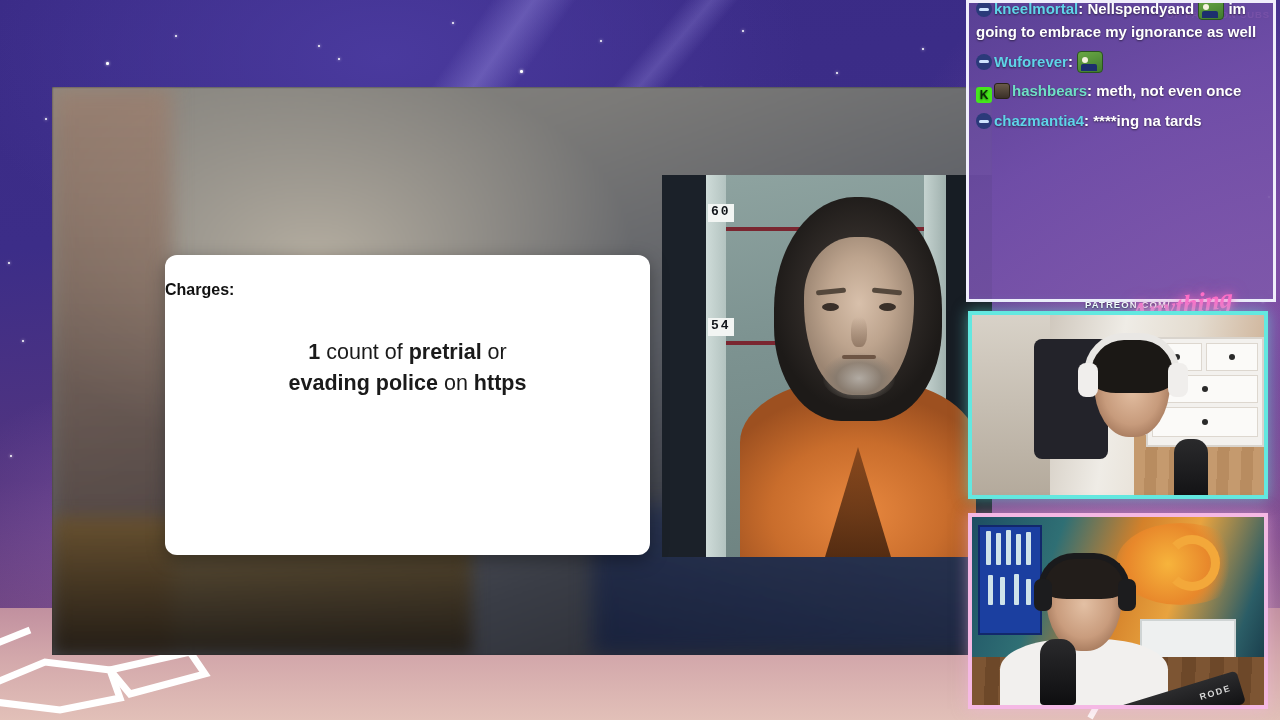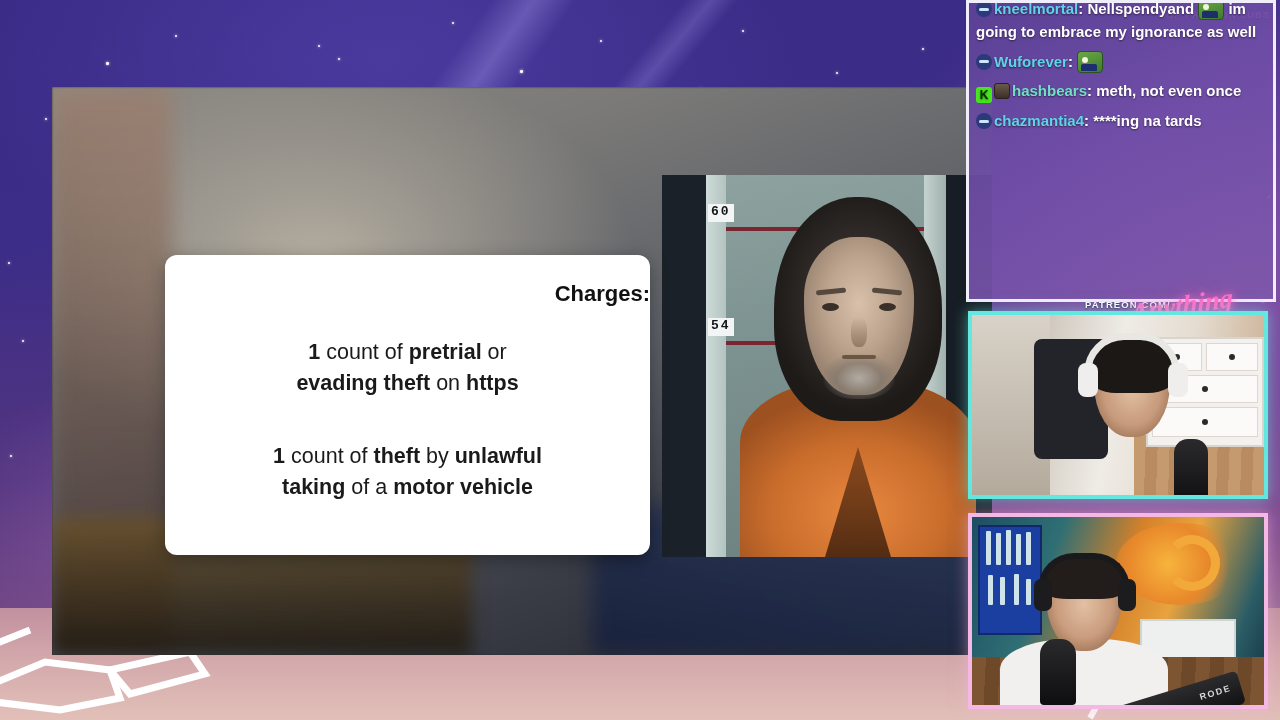--- a/index.html
+++ b/index.html
@@ -132,23 +132,23 @@
     color: #ffffff;
     font-size: 30px;
     font-weight: bold;
     letter-spacing: .3px;
     padding: 4px 13px 6px 11px;
     line-height: 1.05;
     box-shadow: 0 2px 6px rgba(0,0,0,.4);
   }
   .charges-title {
     position: absolute; left: 0; right: 0; top: 26px;
-    text-align: right;
+    text-align: left;
     color: #111;
-    font-size: 22px;
+    font-size: 16px;
     font-weight: bold;
   }
   .charge-line {
     position: absolute; left: 16px; right: 16px;
     text-align: center;
     color: #1a1a1a;
     font-size: 21.5px;
     line-height: 1.42;
     font-weight: 300;
   }
@@ -570,27 +570,23 @@
         <div class="mug-beard"></div>
         <div class="mug-mouth"></div>
       </div>
     </div>
 
     <div class="case-card">
       <div class="charges-title">Charges:</div>
 
       <div class="charge-line charge-1">
         <b>1</b><span> count of </span><b>pretrial</b><span> or</span><br>
-        <b>evading theft</b><span> on </span><b>https</b>
+        <b>evading police</b><span> on </span><b>https</b>
       </div>
 
-      <div class="charge-line charge-2">
-        <b>1</b><span> count of </span><b>theft</b><span> by </span><b>unlawful</b><br>
-        <b>taking</b><span> of a </span><b>motor vehicle</b>
-      </div>
     </div>
 
 
   </div>
 
   <div class="chat-panel">
 
     <div class="chat-msg">
       <span class="badge badge-circle"></span><span class="chat-user">kneelmortal</span><span class="chat-body">: </span><span class="chat-body">Nellspendyand</span>
       <span class="emote"></span>

